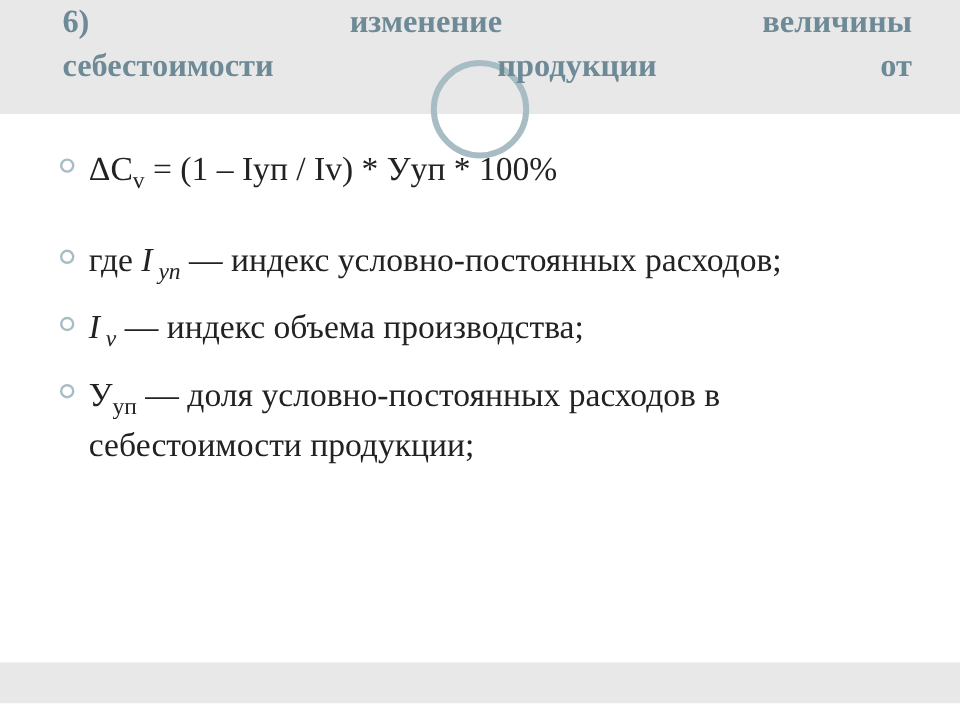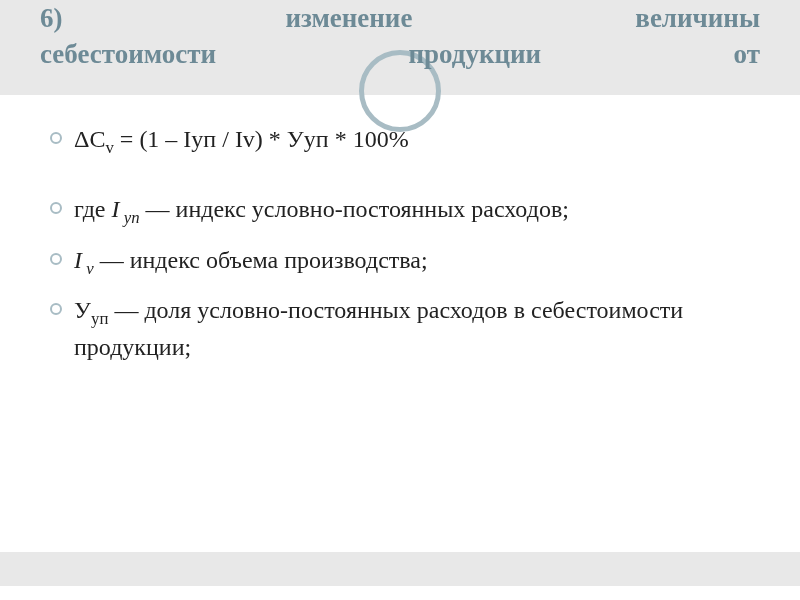--- a/index.html
+++ b/index.html
@@ -12,21 +12,21 @@
     overflow: hidden;
   }
   .slide {
     width: 800px;
     height: 600px;
     position: relative;
     box-sizing: border-box;
   }
   .header-strip {
     background: #e8e8e8;
-    padding: 0 40px 22px 40px;
+    padding: 0 40px 22px 52px;
     position: relative;
   }
   .header-text {
     color: #6d8a96;
     font-size: 27px;
     font-weight: bold;
     line-height: 1.35;
     text-align: justify;
     text-align-last: justify;
     position: relative;
@@ -53,21 +53,21 @@
   }
   ul.bullets {
     list-style: none;
     padding: 0;
     margin: 0;
   }
   ul.bullets > li {
     position: relative;
     padding-left: 24px;
     margin: 0 0 14px 0;
-    font-size: 24px;
+    font-size: 28px;
     color: #222;
     line-height: 1.35;
   }
   ul.bullets > li::before {
     content: "";
     position: absolute;
     left: 0;
     top: 9px;
     width: 12px;
     height: 12px;

